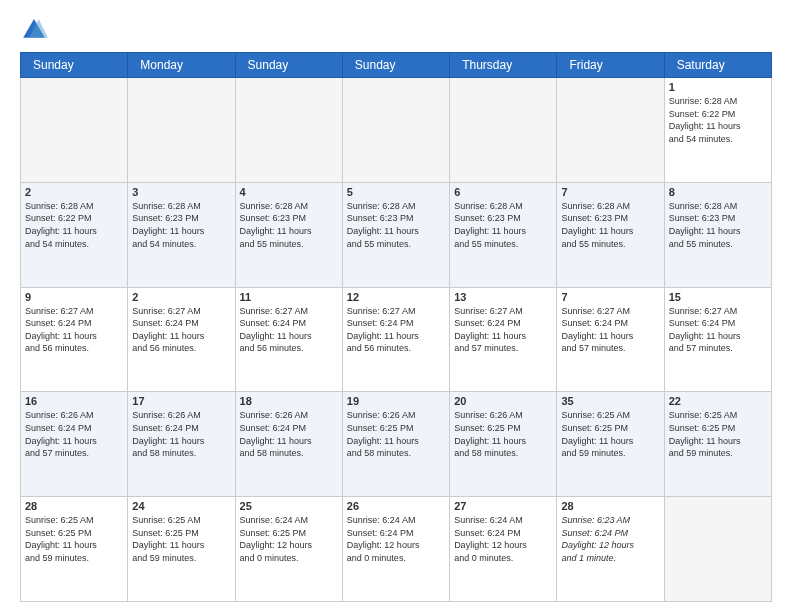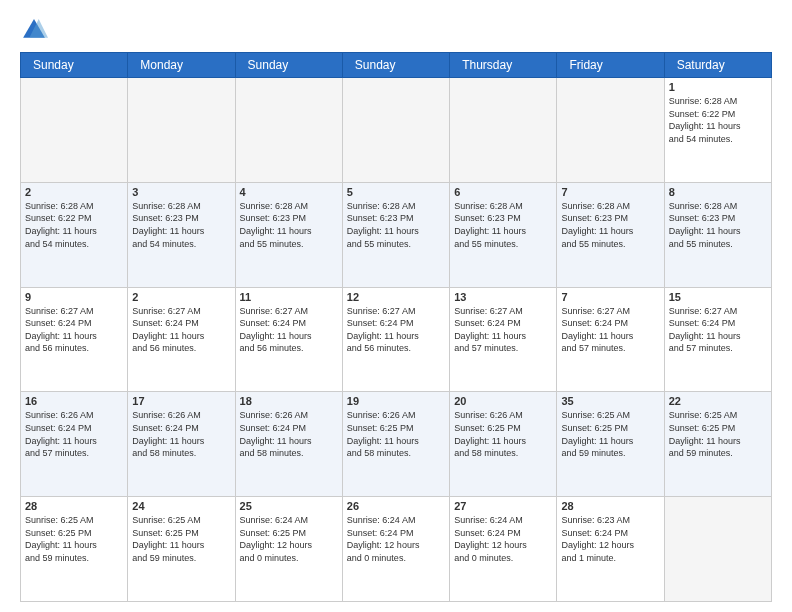--- a/index.html
+++ b/index.html
@@ -339,21 +339,21 @@
           </td>
           <td>
             <span class="day-num">27</span>
             <div class="day-info" style="white-space: pre-line;">Sunrise: 6:24 AM
 Sunset: 6:24 PM
 Daylight: 12 hours
 and 0 minutes.</div>
           </td>
           <td>
             <span class="day-num">28</span>
-            <div class="day-info" style="white-space: pre-line;">Sunrise: 6:23 AM
+            <div class="day-info" style="white-space: pre-line; font-style: italic;">Sunrise: 6:23 AM
 Sunset: 6:24 PM
 Daylight: 12 hours
 and 1 minute.</div>
           </td>
           <td class="empty"></td>
         </tr>
       </tbody>
   </table>
 </div>
 

